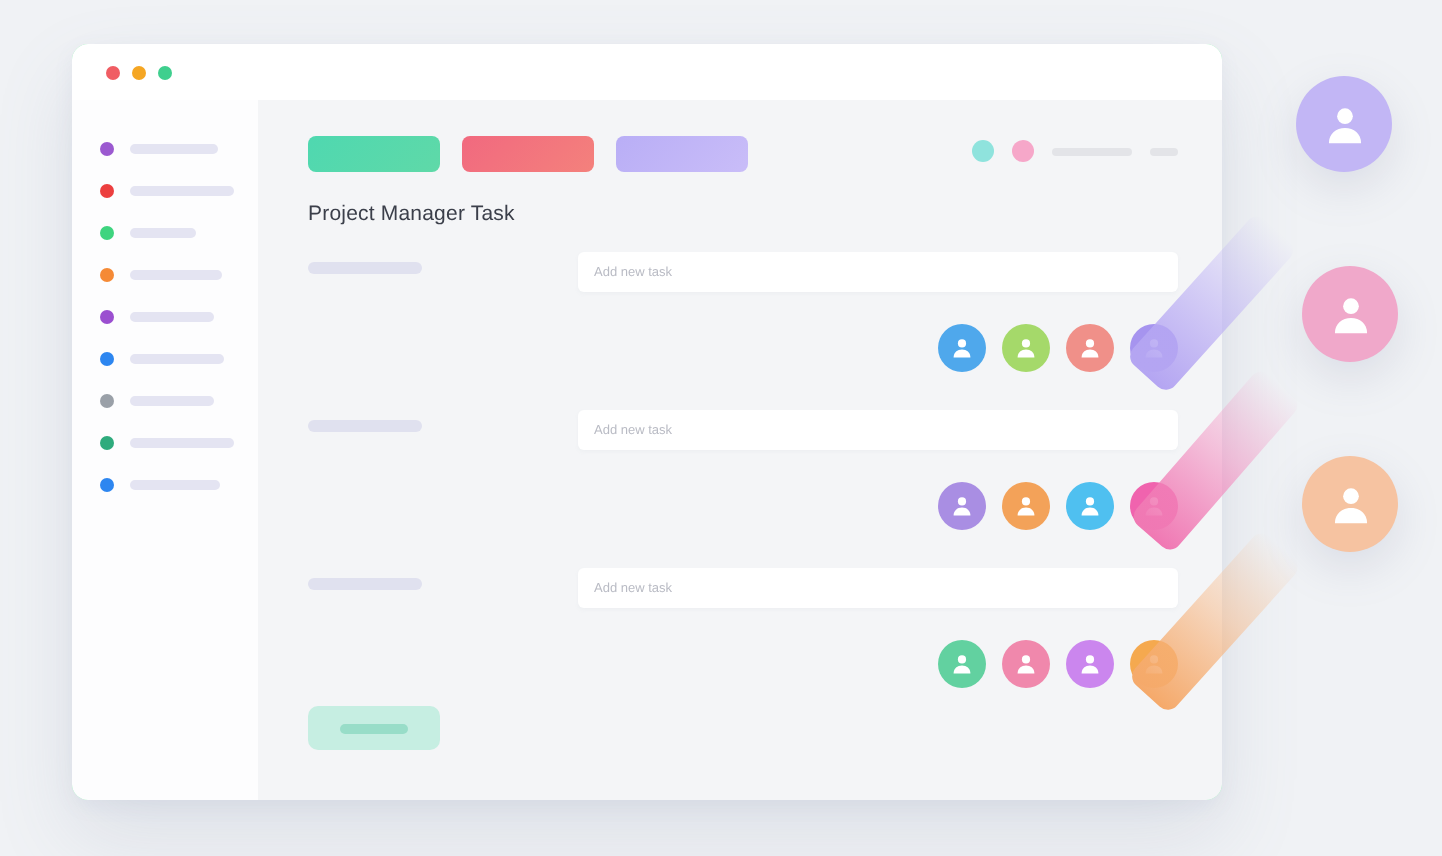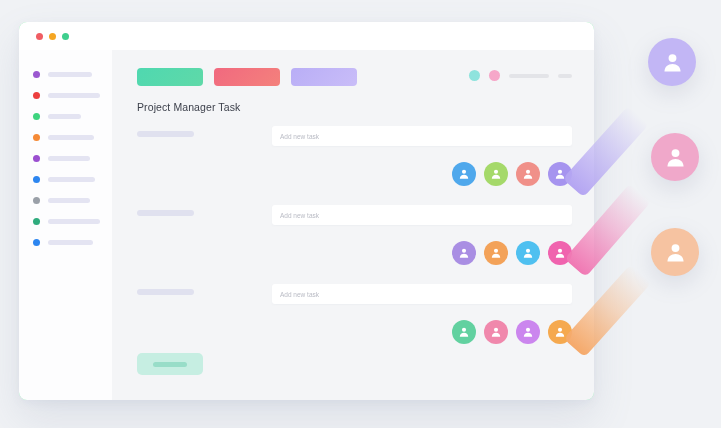--- a/index.html
+++ b/index.html
@@ -6,21 +6,21 @@
   body{
     width:721px;height:428px;
     background:#f0f2f5;
     font-family:"Liberation Sans", sans-serif;
     overflow:hidden;
     position:relative;
   }
 
   
   #app-window{
-    position:absolute;left:19px;top:22px;width:575px;height:378px;
+    position:absolute;left:36px;top:22px;width:575px;height:378px;
     background:#86efac;border-radius:8px;
     box-shadow:0 18px 40px rgba(120,130,160,.16), 0 3px 10px rgba(120,130,160,.08);
     overflow:hidden;
   }
   #titlebar{height:28px;background:#ffffff;position:relative;}
   .tl-dot{position:absolute;top:11px;width:7px;height:7px;border-radius:50%;}
   .tl-dot.d0{left:17px;}
   .tl-dot.d1{left:30px;}
   .tl-dot.d2{left:43px;}
 

